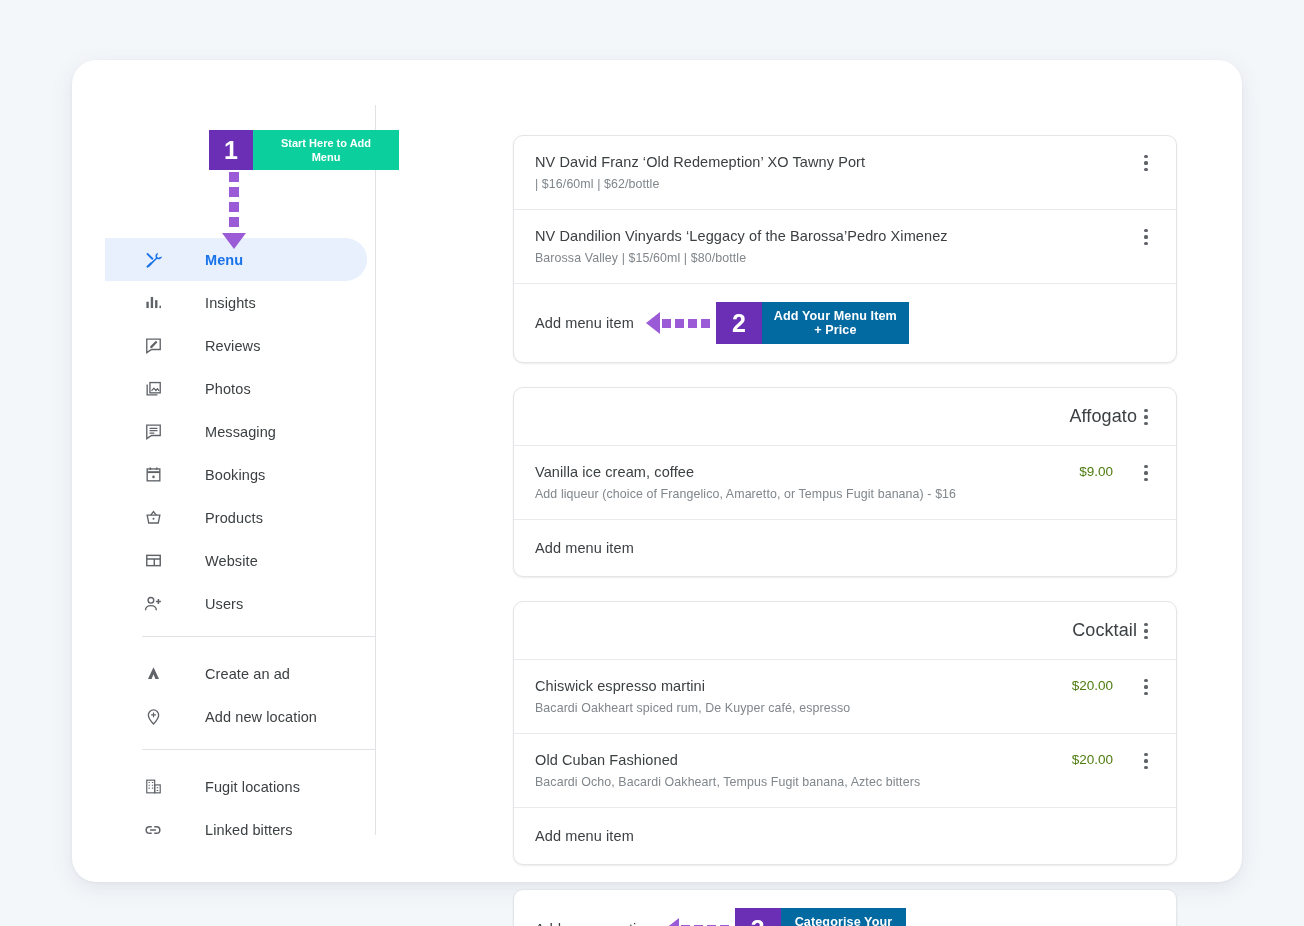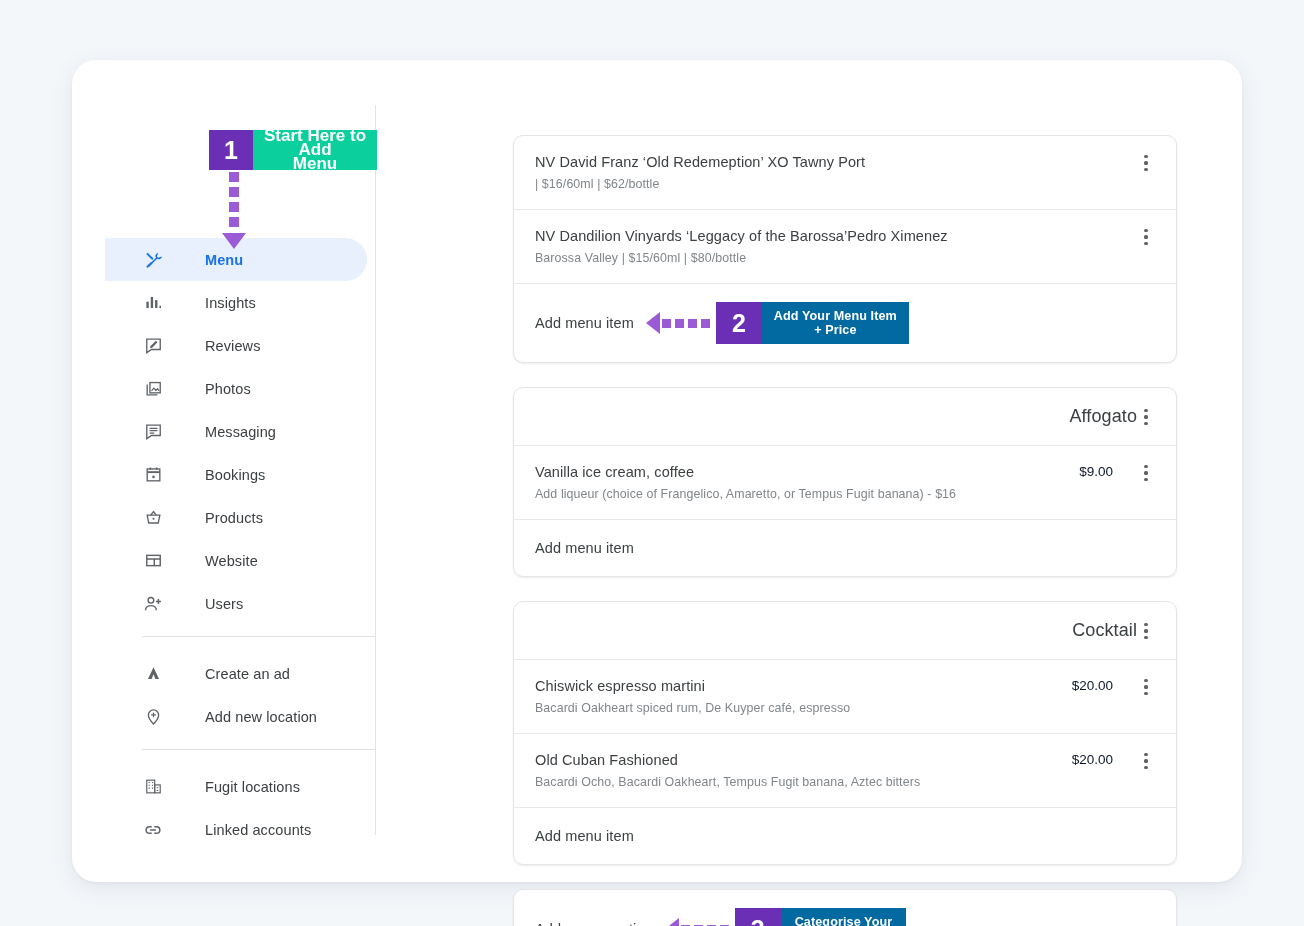--- a/index.html
+++ b/index.html
@@ -85,21 +85,21 @@
   .row-main { flex: 1 1 auto; min-width: 0; }
   .row-title {
     font-size: 14.5px; color: #3c4043;
     letter-spacing: .1px; line-height: 20px;
   }
   .row-sub {
     font-size: 12.4px; color: #80868b;
     letter-spacing: .1px; line-height: 18px; margin-top: 3px;
   }
   .row-price {
-    font-size: 13.5px; color: #0f172a;
+    font-size: 13.5px; color: #4d7c0f;
     white-space: nowrap; padding: 0 24px 0 12px; line-height: 20px;
   }
   .kebab {
     flex: 0 0 auto; width: 18px; height: 20px;
     display: flex; flex-direction: column; align-items: center;
     justify-content: center; gap: 3px; cursor: pointer; margin-top: 1px;
   }
   .kebab i { width: 3.2px; height: 3.2px; border-radius: 50%; background: #5f6368; display: block; }
 
   .section-head {
@@ -151,23 +151,23 @@
   .step1 {
     position: absolute; left: 209px; top: 130px;
     display: flex; align-items: stretch; height: 40px; z-index: 4;
   }
   .step1 .num {
     background: #6b2fb5; color: #fff; width: 44px;
     display: flex; align-items: center; justify-content: center;
     font-size: 25px; font-weight: 700; line-height: 1;
   }
   .step1 .txt {
-    background: #0ccf9e; color: #fff; width: 124px;
+    background: #0ccf9e; color: #fff; width: 146px;
     display: flex; align-items: center; justify-content: center;
-    text-align: center; font-size: 17px; font-weight: 700;
+    text-align: center; font-size: 11px; font-weight: 700;
     line-height: 14px; white-space: pre-line;
   }
   .arrow-down {
     position: absolute; left: 222px; top: 172px;
     display: flex; flex-direction: column; align-items: center; z-index: 4;
   }
   .arrow-down b { width: 10px; height: 10px; background: #9b5bd6; display: block; margin-bottom: 5px; }
   .arrow-down .head {
     width: 0; height: 0;
     border-left: 12px solid transparent;
@@ -332,21 +332,21 @@
       </span>
       <span class="lbl">Fugit locations</span>
     </div>
 
     <div class="nav-item">
       <span class="ico">
         <svg width="20" height="20" viewBox="0 0 24 24" fill="none" stroke="currentColor" stroke-width="1.8">
           <path d="M10.5 8H7.8a4 4 0 0 0 0 8h2.7M13.5 8h2.7a4 4 0 0 1 0 8h-2.7M8.5 12h7"></path>
         </svg>
       </span>
-      <span class="lbl">Linked accounts</span>
+      <span class="lbl">Linked bitters</span>
     </div>
   </div>
 
   <div class="content">
 
     <div class="card">
 
       <div class="row">
         <div class="row-main">
           <div class="row-title">NV David Franz ‘Old Redemeption’ XO Tawny Port</div>

